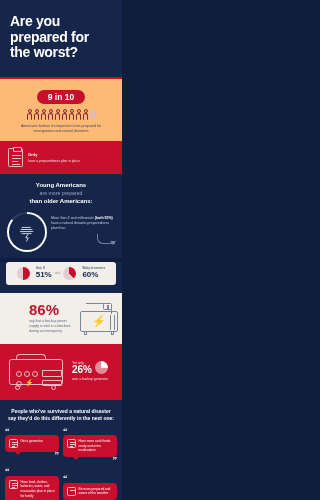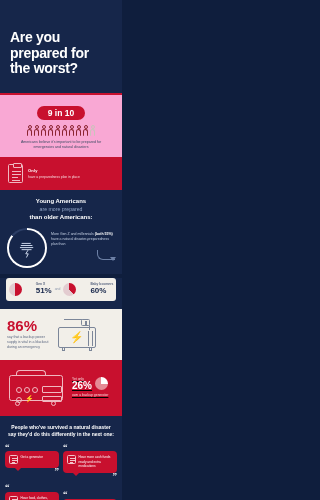--- a/index.html
+++ b/index.html
@@ -15,27 +15,26 @@
   .hero {
     background:#16264a;
     padding:14px 10px 16px 10px;
   }
   .hero-title {
     color:#ffffff;
     font-size:14px;
     line-height:1.12;
     font-weight:bold;
     letter-spacing:-0.3px;
-    margin-top:16px;
   }
   .hero-rule { height:2px; background:#c8102e; }
 
   
   .band-light {
-    background:#f9a8d4;
+    background:#fdba74;
     padding:7px 6px 7px 6px;
     text-align:center;
   }
   .pill {
     display:inline-block;
     background:#c8102e;
     color:#fff;
     font-size:8.5px;
     font-weight:bold;
     border-radius:7px;
@@ -168,41 +167,41 @@
     border-right:3px solid transparent;
     border-top:4px solid #6d80a6;
   }
 
   
   .gen-card {
     background:#f2efe9; border-radius:3px;
     margin:4px 6px 0; padding:5px 4px;
     display:flex; align-items:center; justify-content:center; gap:3px;
   }
-  .gen-item { display:flex; align-items:center; gap:14px; }
+  .gen-item { display:flex; align-items:center; gap:6px; }
   .pie {
     width:13px; height:13px; border-radius:50%; flex:none;
   }
   .gen-lbl .nm {
     color:#5b6781; font-size:3.3px; font-weight:bold;
     line-height:1.1; white-space:nowrap;
   }
   .gen-lbl .pc {
     color:#16264a; font-size:8px; font-weight:bold; line-height:1.1;
   }
   .and-txt { color:#8d98ad; font-size:3.4px; }
 
   
   .band-backup {
     background:#f2efe9;
     padding:8px 7px 9px;
     display:flex; align-items:center; gap:5px;
     position:relative;
   }
-  .bk-left { flex:none; width:44px; }
+  .bk-left { flex:none; width:44px;margin-left:22px; }
   .bk-pct {
     color:#c8102e; font-size:15px;
     font-weight:bold; line-height:1;
   }
   .bk-cap {
     color:#5b6781; font-size:3.5px;
     line-height:1.45; margin-top:2px;
   }
   .generator { flex:1; position:relative; height:34px; }
   .gen-box {
@@ -285,21 +284,21 @@
     position:absolute; left:14px; top:19px;
     width:12px; height:9px;
     color:#f0b8c0; font-size:7px;
     display:flex; align-items:center; justify-content:center;
   }
   .bg-wheel {
     position:absolute; bottom:0px; width:5px; height:5px;
     border:1px solid #f0b8c0; border-radius:50%;
   }
   .bg-wheel.w1 { left:8px; } .bg-wheel.w2 { left:44px; }
-  .r26 { flex:1;text-decoration:underline; }
+  .r26 { flex:1; }
   .r26-top {
     display:flex; align-items:flex-start; gap:3px;
   }
   .r26-lbl { color:#f6d6da; font-size:3.4px; line-height:1.3; }
   .r26-pct {
     color:#ffffff; font-size:10px;
     font-weight:bold; line-height:1;
   }
   .pie-white {
     width:13px; height:13px; border-radius:50%; flex:none;

